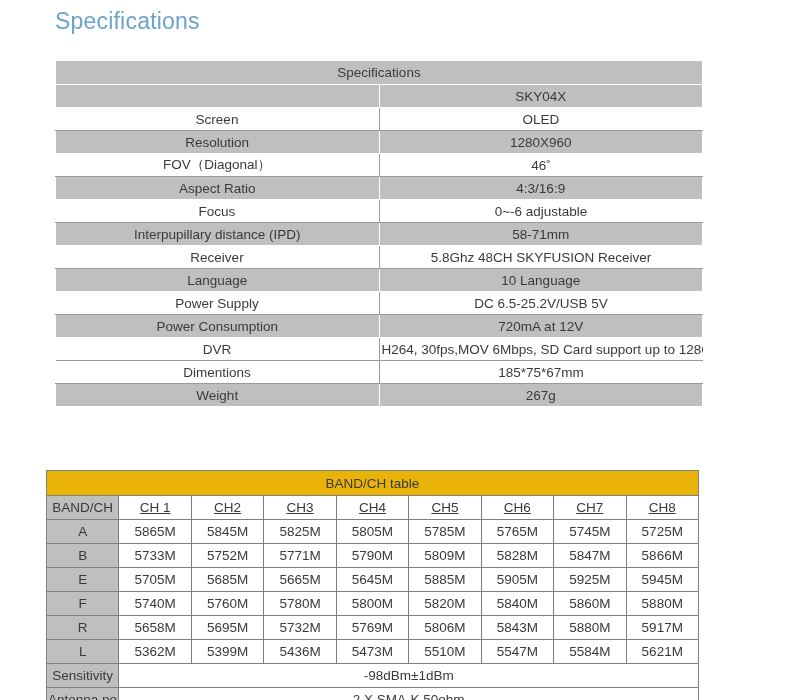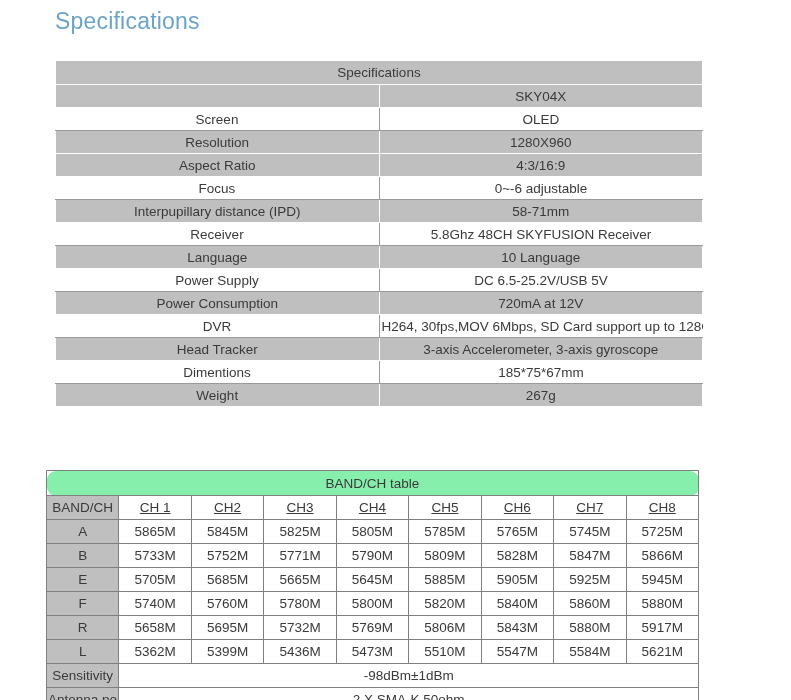--- a/index.html
+++ b/index.html
@@ -99,23 +99,22 @@
     height: 21px;
     font-size: 13.5px;
     text-align: center;
     vertical-align: middle;
     border: 1px solid #808080;
     color: #3a3a3a;
     white-space: nowrap;
     overflow: hidden;
   }
   table.band tr.title td {
-    background: #86efac;
+    background: #eab308;
     height: 22px;
-    border-radius: 9px;
   }
   table.band td.rowhead {
     background: #bfbfbf;
     width: 98px;
   }
   table.band td.colhead {
     background: #ffffff;
     text-decoration: underline;
   }
   table.band td.cell {
@@ -142,20 +141,24 @@
         <td class="val">SKY04X</td>
       </tr>
       <tr class="plain">
         <td class="label sep">Screen</td>
         <td class="val sep">OLED</td>
       </tr>
       <tr class="shade">
         <td class="label">Resolution</td>
         <td class="val">1280X960</td>
       </tr>
+      <tr class="plain">
+        <td class="label sep">FOV（Diagonal）</td>
+        <td class="val sep">46˚</td>
+      </tr>
       <tr class="shade">
         <td class="label">Aspect Ratio</td>
         <td class="val">4:3/16:9</td>
       </tr>
       <tr class="plain">
         <td class="label sep">Focus</td>
         <td class="val sep">0~-6 adjustable</td>
       </tr>
       <tr class="shade">
         <td class="label">Interpupillary distance (IPD)</td>
@@ -173,24 +176,20 @@
         <td class="label sep">Power Supply</td>
         <td class="val sep">DC 6.5-25.2V/USB 5V</td>
       </tr>
       <tr class="shade">
         <td class="label">Power Consumption</td>
         <td class="val">720mA at 12V</td>
       </tr>
       <tr class="plain">
         <td class="label sep">DVR</td>
         <td class="val sep">H264, 30fps,MOV 6Mbps, SD Card support up to 128Gb</td>
-      </tr>
-      <tr class="shade">
-        <td class="label">Head Tracker</td>
-        <td class="val">3-axis Accelerometer, 3-axis gyroscope</td>
       </tr>
       <tr class="plain">
         <td class="label sep">Dimentions</td>
         <td class="val sep">185*75*67mm</td>
       </tr>
       <tr class="shade">
         <td class="label">Weight</td>
         <td class="val">267g</td>
       </tr>
     </tbody>

